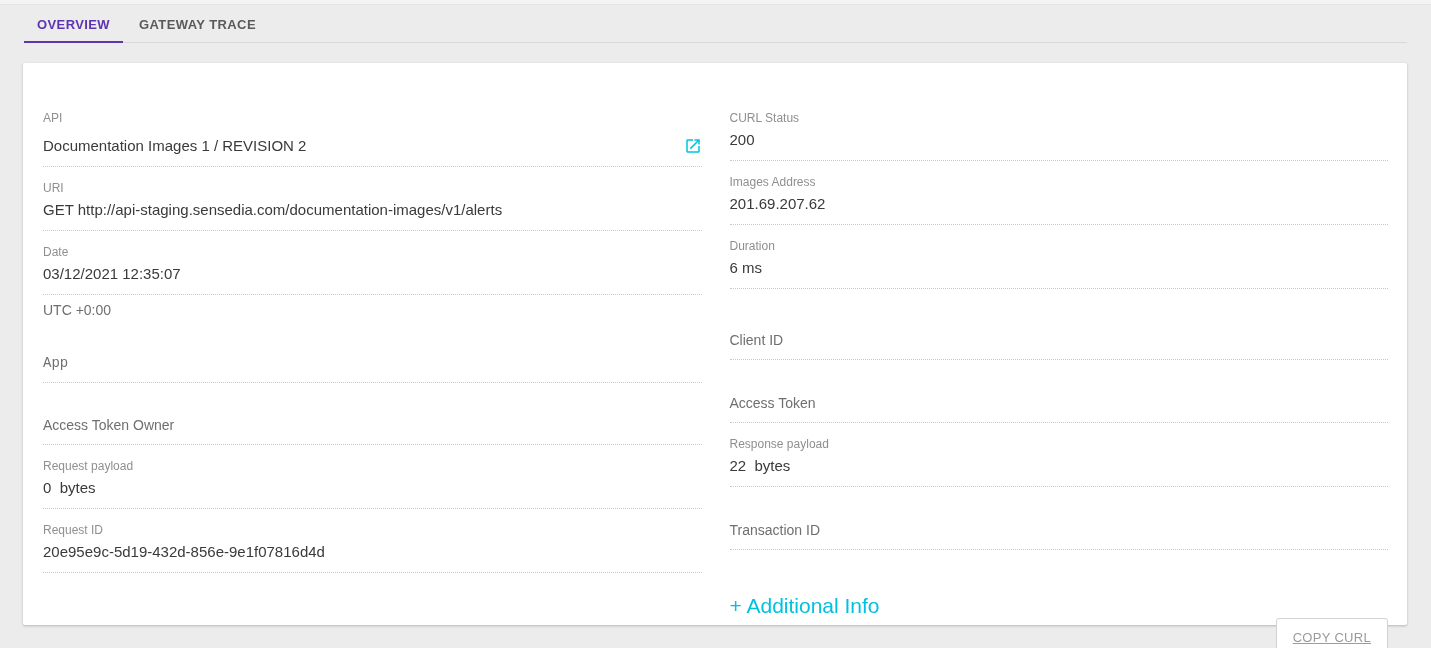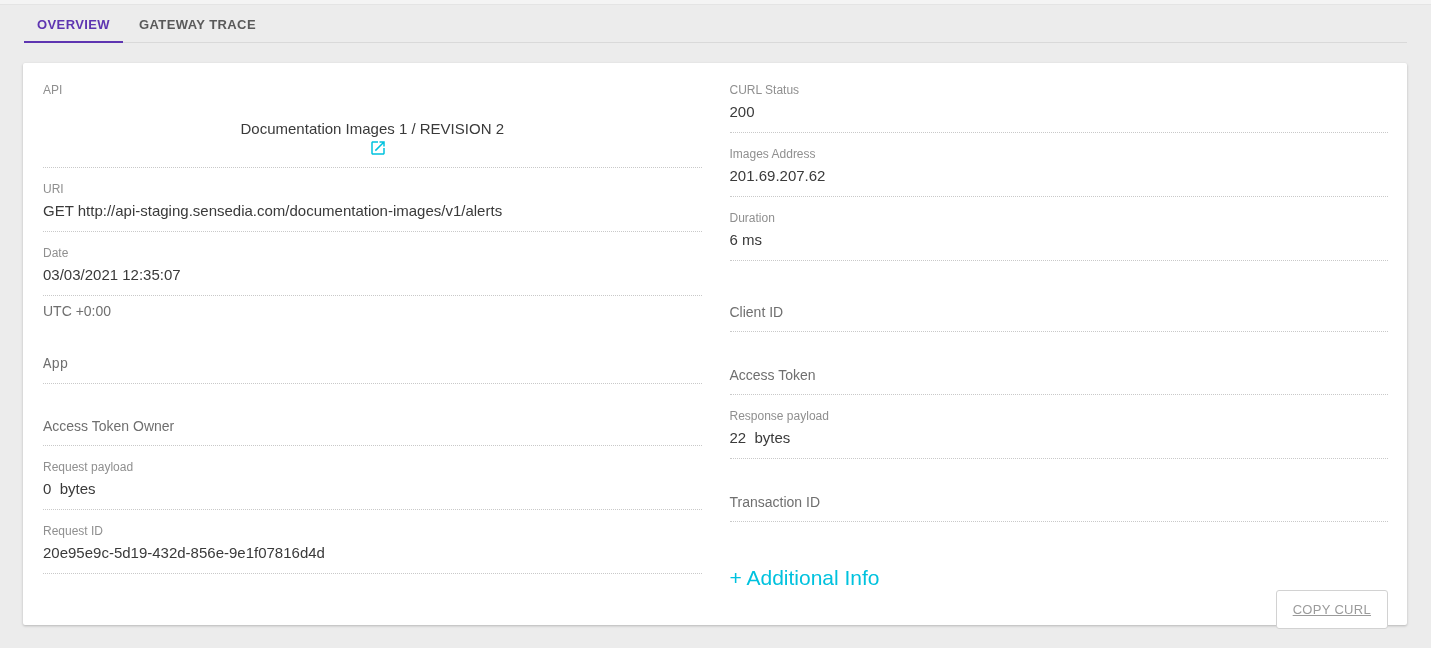--- a/index.html
+++ b/index.html
@@ -55,21 +55,21 @@
     height: 2px;
     background: #5e35b1;
   }
   
   .card {
     background: #ffffff;
     margin: 20px 24px 0 23px;
     height: 562px;
     border-radius: 2px;
     box-shadow: 0 1px 3px rgba(0,0,0,0.16), 0 1px 2px rgba(0,0,0,0.08);
-    padding: 20px 19px 19px 20px;
+    padding: 48px 19px 19px 20px;
     display: flex;
     gap: 28px;
   }
   .col { flex: 1; min-width: 0; display: flex; flex-direction: column; }
   
   .field {
     border-bottom: 1px dotted #c9c9c9;
     padding-bottom: 10px;
     margin-bottom: 14px;
   }
@@ -83,22 +83,21 @@
     color: #3a3a3a;
     line-height: 20px;
     margin-top: 5px;
     white-space: pre-wrap;
     word-break: break-all;
   }
   .value-row {
     display: flex;
     align-items: center;
     justify-content: space-between;
-    margin-top: 22px;
-    flex-direction: column;
+    margin-top: 11px;
   }
   .value-row .field-value { margin-top: 0; }
   .field.empty { padding-bottom: 11px; }
   .field.empty .field-label {
     font-size: 14px;
     color: #6f6f6f;
     line-height: 16px;
   }
   .utc-note {
     font-size: 14px;
@@ -167,21 +166,21 @@
       </div>
     </div>
 
     <div class="field">
       <div class="field-label">URI</div>
       <div class="field-value">GET http://api-staging.sensedia.com/documentation-images/v1/alerts</div>
     </div>
 
     <div class="field no-mb">
       <div class="field-label">Date</div>
-      <div class="field-value">03/03/2021 12:35:07</div>
+      <div class="field-value">03/12/2021 12:35:07</div>
     </div>
     <div class="utc-note">UTC +0:00</div>
 
     <div class="field empty mt-37">
       <div class="field-label">App</div>
     </div>
 
     <div class="field empty mt-20">
       <div class="field-label">Access Token Owner</div>
     </div>

